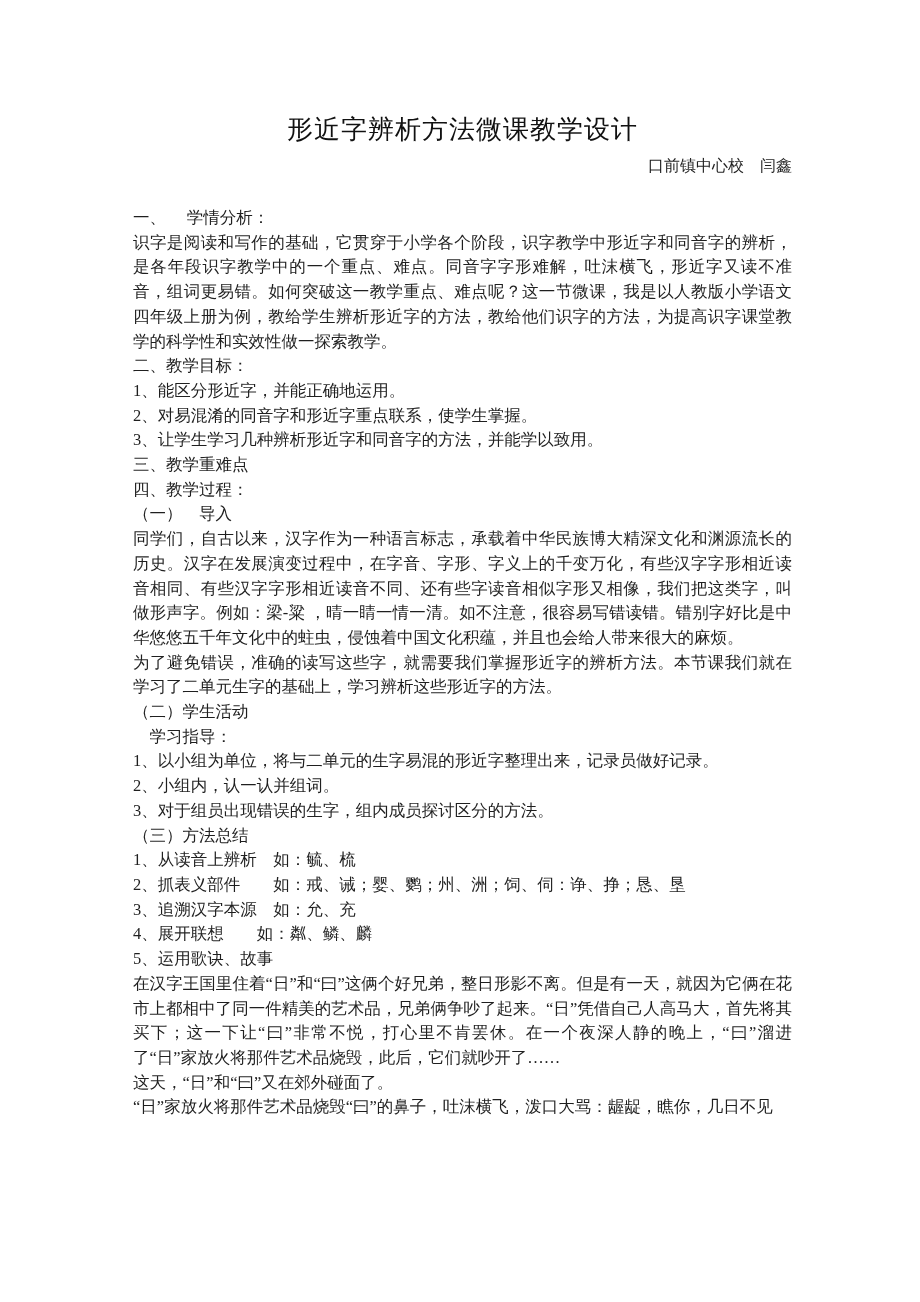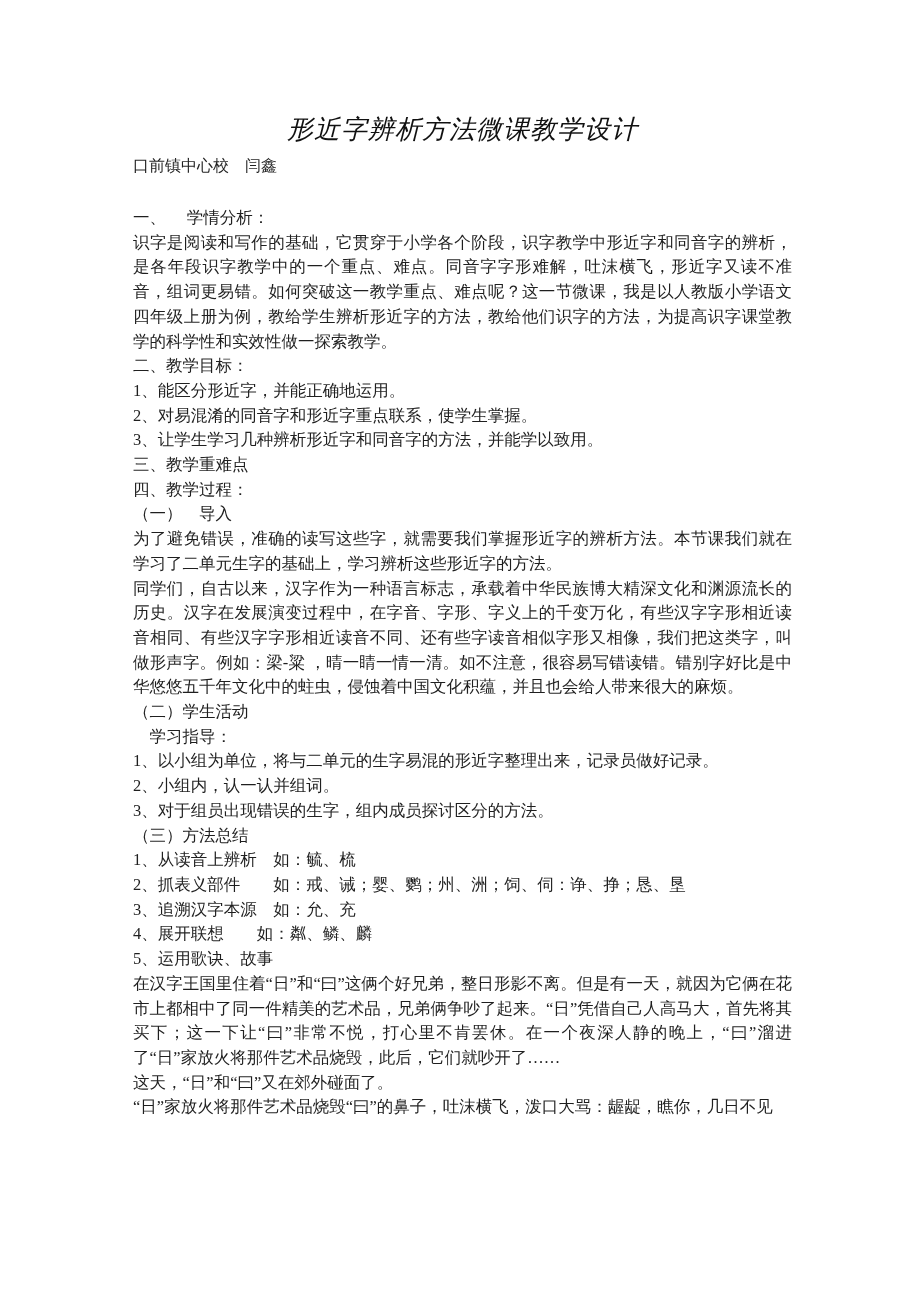--- a/index.html
+++ b/index.html
@@ -19,26 +19,25 @@
   .content {
     padding: 0 128px 0 133px;
   }
   .doc-title {
     margin: 112px 0 0 0;
     font-size: 26px;
     font-weight: normal;
     text-align: center;
     letter-spacing: 1px;
     color: #111;
-    font-style: italic;
   }
   .doc-byline {
     margin-top: 9px;
     font-size: 16px;
-    text-align: left;
+    text-align: right;
     color: #1f1f1f;
   }
   .doc-body {
     margin-top: 29px;
   }
   .doc-body p {
     margin: 0;
     font-size: 16.5px;
     line-height: 24.7px;
     text-align: justify;
@@ -56,22 +55,22 @@
     <div class="doc-body" id="doc-body">
         <p>一、　 学情分析：</p>
         <p>识字是阅读和写作的基础，它贯穿于小学各个阶段，识字教学中形近字和同音字的辨析，是各年段识字教学中的一个重点、难点。同音字字形难解，吐沫横飞，形近字又读不准音，组词更易错。如何突破这一教学重点、难点呢？这一节微课，我是以人教版小学语文四年级上册为例，教给学生辨析形近字的方法，教给他们识字的方法，为提高识字课堂教学的科学性和实效性做一探索教学。</p>
         <p>二、教学目标：</p>
         <p>1、能区分形近字，并能正确地运用。</p>
         <p>2、对易混淆的同音字和形近字重点联系，使学生掌握。</p>
         <p>3、让学生学习几种辨析形近字和同音字的方法，并能学以致用。</p>
         <p>三、教学重难点</p>
         <p>四、教学过程：</p>
         <p>（一）　导入</p>
+        <p>同学们，自古以来，汉字作为一种语言标志，承载着中华民族博大精深文化和渊源流长的历史。汉字在发展演变过程中，在字音、字形、字义上的千变万化，有些汉字字形相近读音相同、有些汉字字形相近读音不同、还有些字读音相似字形又相像，我们把这类字，叫做形声字。例如：梁-粱 ，晴一睛一情一清。如不注意，很容易写错读错。错别字好比是中华悠悠五千年文化中的蛀虫，侵蚀着中国文化积蕴，并且也会给人带来很大的麻烦。</p>
         <p>为了避免错误，准确的读写这些字，就需要我们掌握形近字的辨析方法。本节课我们就在学习了二单元生字的基础上，学习辨析这些形近字的方法。</p>
-        <p>同学们，自古以来，汉字作为一种语言标志，承载着中华民族博大精深文化和渊源流长的历史。汉字在发展演变过程中，在字音、字形、字义上的千变万化，有些汉字字形相近读音相同、有些汉字字形相近读音不同、还有些字读音相似字形又相像，我们把这类字，叫做形声字。例如：梁-粱 ，晴一睛一情一清。如不注意，很容易写错读错。错别字好比是中华悠悠五千年文化中的蛀虫，侵蚀着中国文化积蕴，并且也会给人带来很大的麻烦。</p>
         <p>（二）学生活动</p>
         <p>　学习指导：</p>
         <p>1、以小组为单位，将与二单元的生字易混的形近字整理出来，记录员做好记录。</p>
         <p>2、小组内，认一认并组词。</p>
         <p>3、对于组员出现错误的生字，组内成员探讨区分的方法。</p>
         <p>（三）方法总结</p>
         <p>1、从读音上辨析　如：毓、梳</p>
         <p>2、抓表义部件　　如：戒、诫；婴、鹦；州、洲；饲、伺：诤、挣；恳、垦</p>
         <p>3、追溯汉字本源　如：允、充</p>
         <p>4、展开联想　　如：粼、鳞、麟</p>

